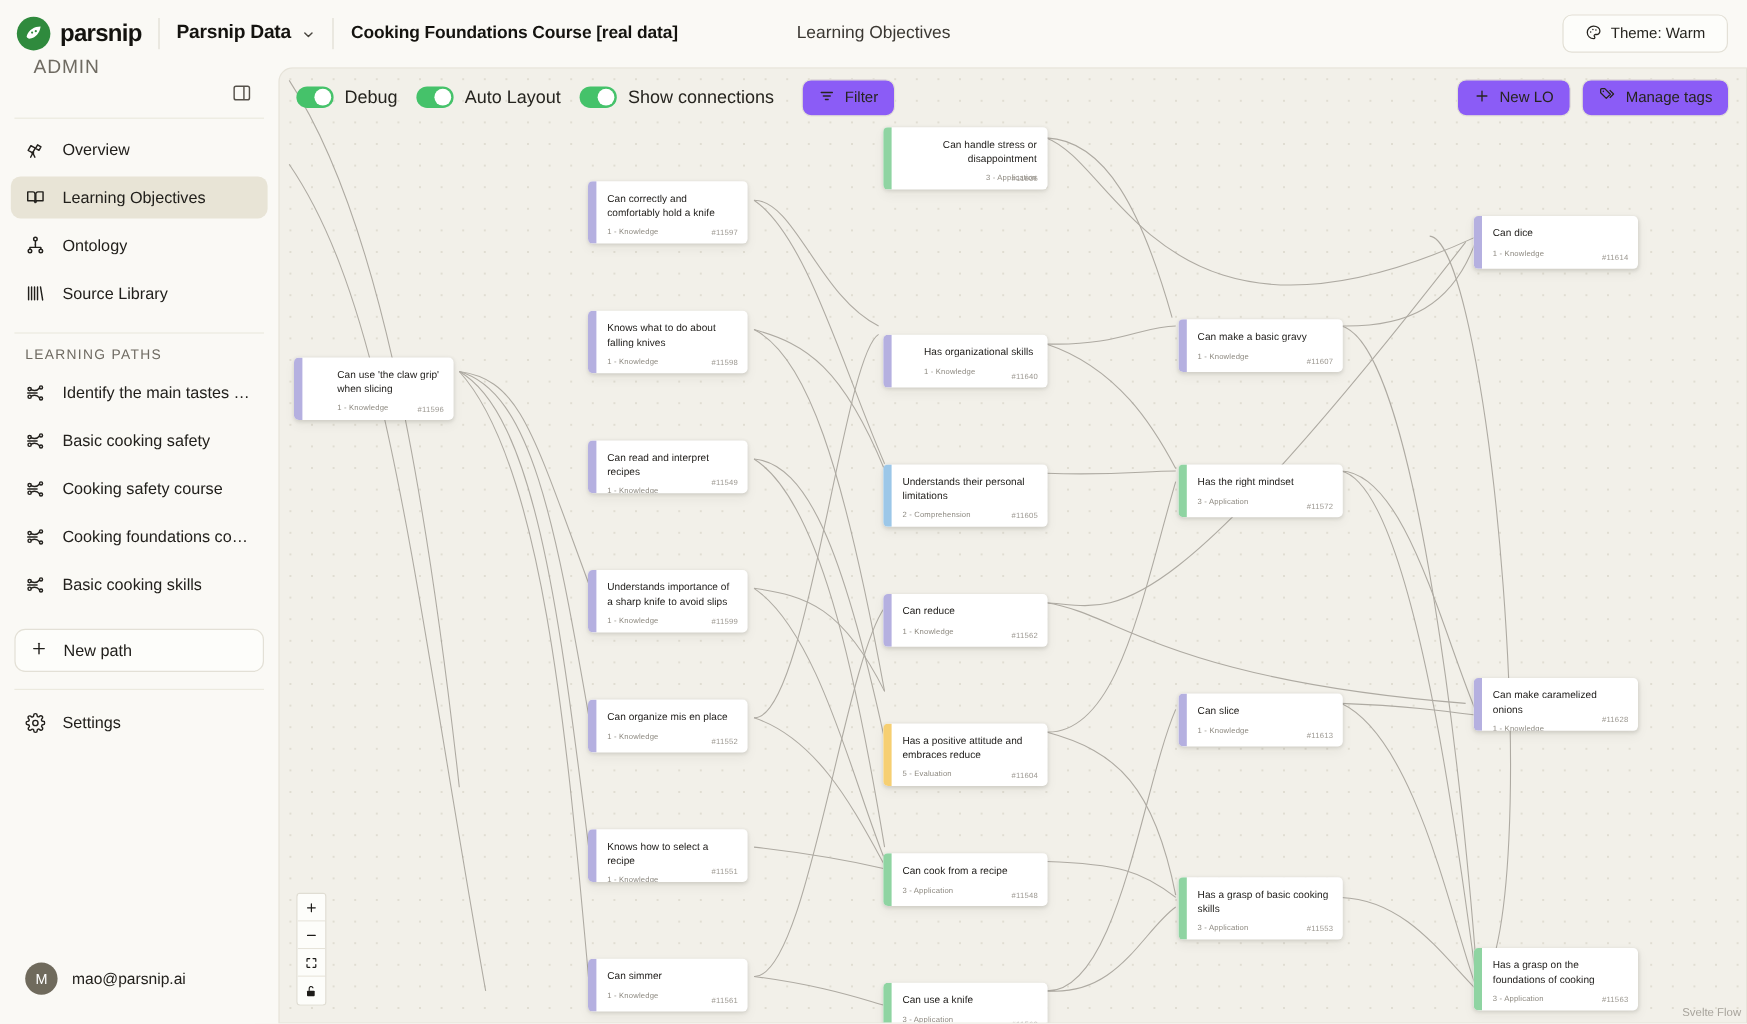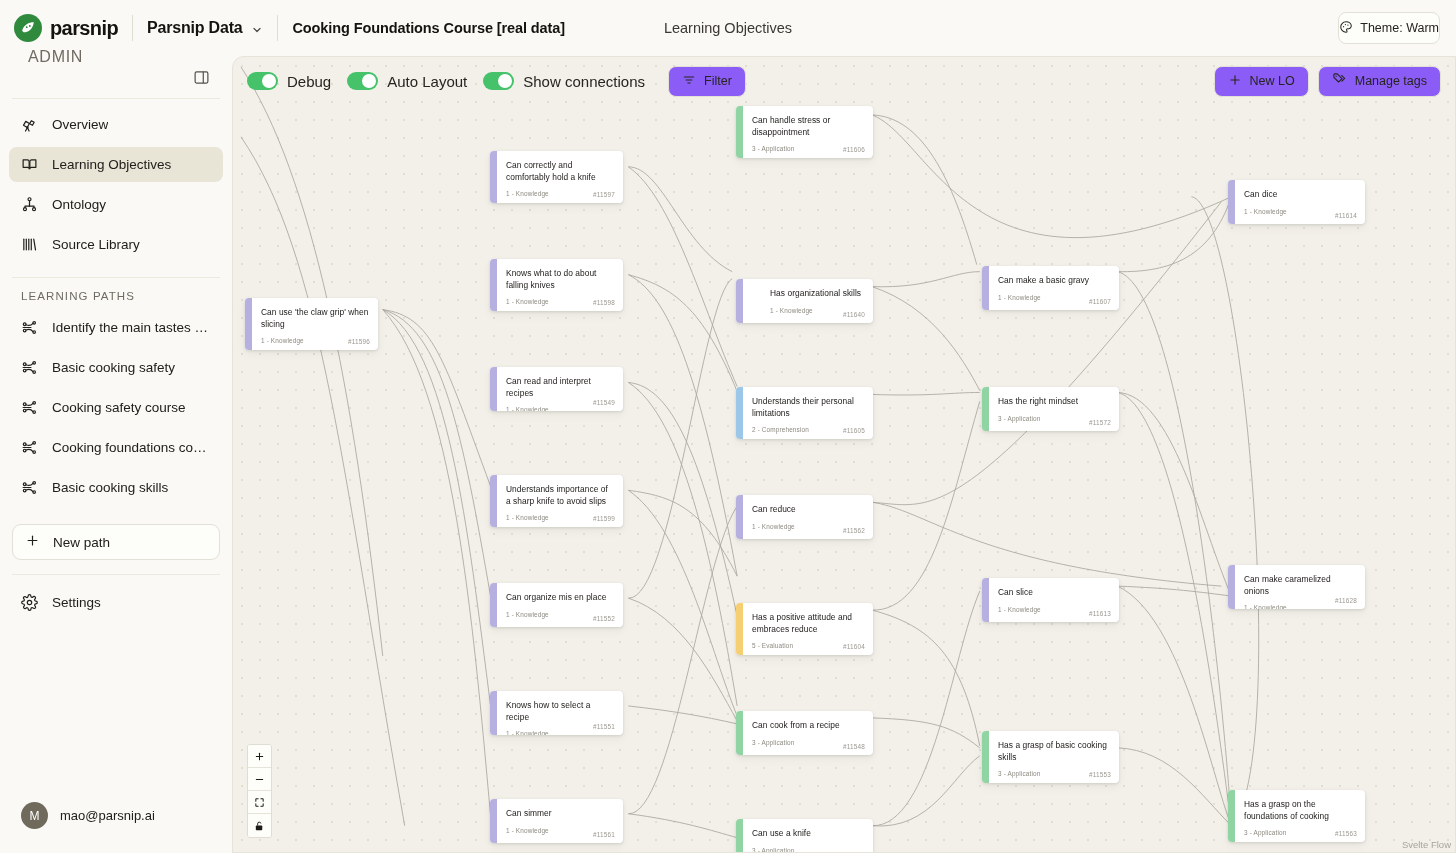--- a/index.html
+++ b/index.html
@@ -42,21 +42,21 @@
   .chev { width: 12px; height: 12px; color: #4a4740; }
   .doc-title { font-size: 14.5px; font-weight: bold; color: #14130f; letter-spacing: -0.1px; }
   .center-title {
     position: absolute; left: 0; right: 0; top: 0; height: 56px;
     display: flex; align-items: center; justify-content: center;
     font-size: 14.5px; color: #3b3832; pointer-events: none;
   }
   .theme-btn {
     margin-left: auto; display: flex; align-items: center; gap: 7px;
     border: 1px solid #e3e0d6; background: #fdfdfa; border-radius: 8px;
-    height: 32px; padding: 0 0; font-size: 12.5px; color: #26241f;
+    height: 32px; padding: 0 18px; font-size: 12.5px; color: #26241f;
     cursor: pointer; position: relative; z-index: 5;
   }
 
   
   .body { flex: 1; display: flex; min-height: 0; position: relative; }
 
   
   .sidebar {
     width: 232px; flex: 0 0 232px;
     background: #faf9f5;
@@ -437,21 +437,21 @@
           <path d="M886 336 C 950 350, 990 700, 1000 768"></path>
           <path d="M886 530 C 940 532, 970 536, 1000 540"></path>
           <path d="M886 530 C 950 560, 980 720, 1000 770"></path>
           <path d="M886 692 C 940 694, 970 740, 1000 770"></path>
           <path d="M960 140 C 1010 145, 1060 700, 1000 772"></path>
           <path d="M886 215 C 950 230, 990 620, 1000 766"></path>
         </g>
       </svg>
 
       <div class="graph" id="node-layer">
-          <div class="node" style="left: 12px; top: 241px; width: 133px; height: 52px;">
+          <div class="node" style="left: 12px; top: 241px; width: 133px; height: 52px; gap: 20px;">
             <div class="accent" style="background:#b5b0e0"></div>
             <div class="inner">
               <div class="n-title">Can use 'the claw grip' when slicing</div>
               <div class="n-level">1 - Knowledge</div>
               <div class="n-id">#11596</div>
             </div>
           </div>
           <div class="node" style="left: 257px; top: 94px; width: 133px; height: 52px;">
             <div class="accent" style="background:#b5b0e0"></div>
             <div class="inner">
@@ -501,21 +501,21 @@
             </div>
           </div>
           <div class="node" style="left: 257px; top: 742px; width: 133px; height: 44px;">
             <div class="accent" style="background:#b5b0e0"></div>
             <div class="inner">
               <div class="n-title">Can simmer</div>
               <div class="n-level">1 - Knowledge</div>
               <div class="n-id">#11561</div>
             </div>
           </div>
-          <div class="node" style="left: 503px; top: 49px; width: 137px; height: 52px;">
+          <div class="node" style="left: 503px; top: 49px; width: 137px; height: 52px; text-align: right;">
             <div class="accent" style="background:#8fd4a2"></div>
             <div class="inner">
               <div class="n-title">Can handle stress or disappointment</div>
               <div class="n-level">3 - Application</div>
               <div class="n-id">#11606</div>
             </div>
           </div>
           <div class="node" style="left: 503px; top: 222px; width: 137px; height: 44px; gap: 18px;">
             <div class="accent" style="background:#b5b0e0"></div>
             <div class="inner">

